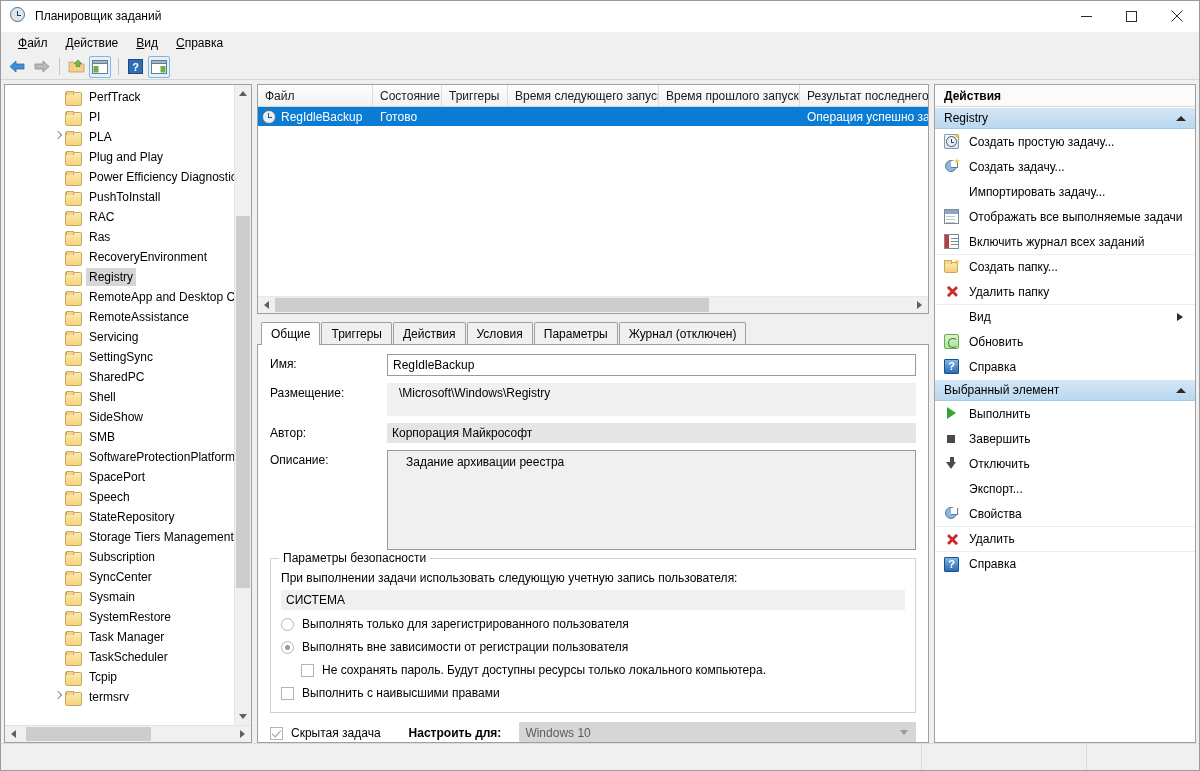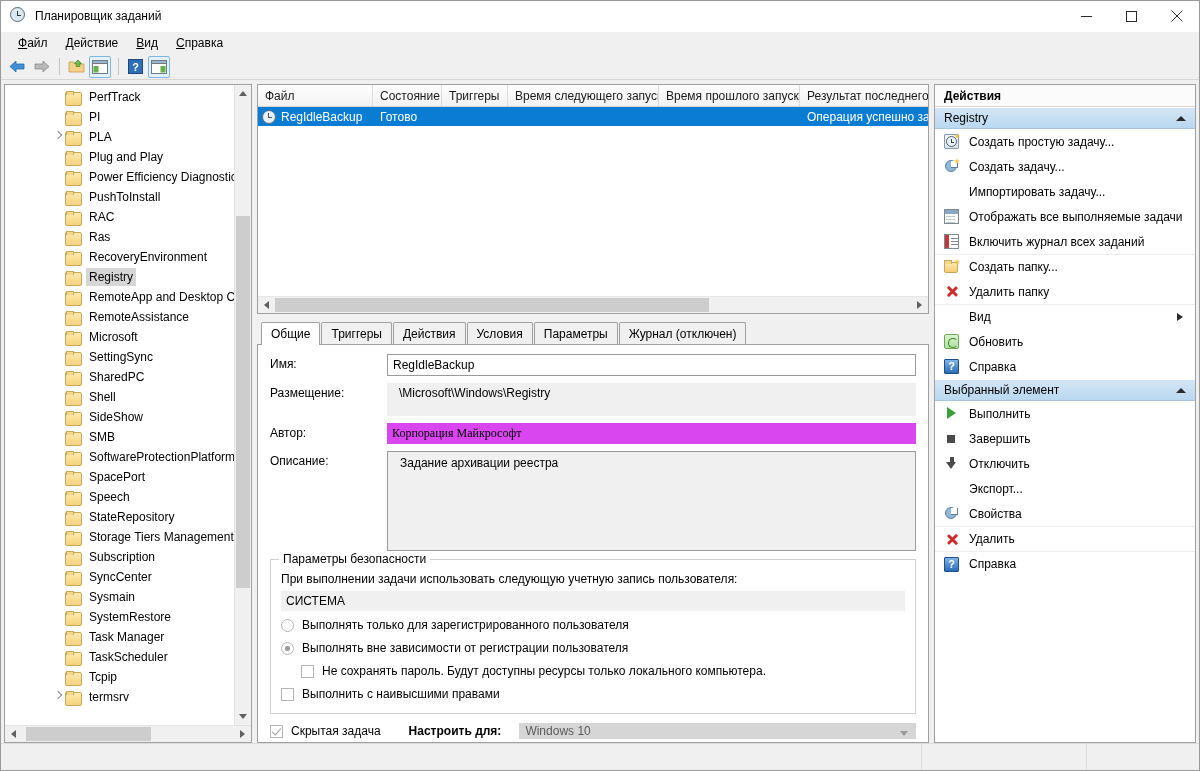--- a/index.html
+++ b/index.html
@@ -243,27 +243,27 @@
     background: #fff; border: 1px solid #9a9a9a;
     padding: 3px 5px; font-size: 12px; height: 22px;
   }
   .fplain {
     flex: 1 1 auto; min-width: 0;
     background: #f0f0f0; border: none;
     padding: 3px 12px; font-size: 12px; min-height: 22px;
   }
   .fplain.tall { min-height: 33px; }
   .fnob {
-    flex: 1 1 auto; min-width: 0; background: #d946ef;
-    padding: 3px 5px; font-size: 12px; font-family: Liberation Serif, serif;
+    flex: 1 1 auto; min-width: 0; background: #e5e5e5;
+    padding: 3px 5px; font-size: 12px;
   }
   .farea {
     flex: 1 1 auto; min-width: 0; height: 100px;
     background: #f0f0f0; border: 1px solid #9a9a9a;
-    padding: 4px 12px; font-size: 12px;
+    padding: 4px 18px; font-size: 12px;
   }
 
   .group {
     margin-top: 8px; border: 1px solid #d0d0d0;
     position: relative; padding: 12px 10px 10px 10px;
   }
   .group-title {
     position: absolute; top: -8px; left: 8px;
     background: #fff; padding: 0 4px; font-size: 12px;
   }
@@ -290,21 +290,21 @@
   .cbox.on:after {
     content: ""; position: absolute; left: 3px; top: 0px;
     width: 4px; height: 8px;
     border-right: 1.6px solid #9a9a9a; border-bottom: 1.6px solid #9a9a9a;
     transform: rotate(42deg);
   }
   .bottomrow {
     display: flex; align-items: center; margin-top: 9px; font-size: 12px;
   }
   .combo {
-    flex: 1 1 auto; height: 16px; background: #d6d6d6;
+    flex: 1 1 auto; height: 22px; background: #d6d6d6;
     display: flex; align-items: center; padding: 0 6px;
     color: #5b5b5b; font-size: 12px; position: relative;
   }
   .combo .carat {
     position: absolute; right: 8px; top: 8px;
     width: 0; height: 0;
     border-left: 4px solid transparent; border-right: 4px solid transparent;
     border-top: 5px solid #9a9a9a;
   }
 
@@ -603,21 +603,21 @@
             <div class="tnode">
               <span class="folder"></span>
               <span class="tlabel">RemoteApp and Desktop Connections</span>
             </div>
             <div class="tnode">
               <span class="folder"></span>
               <span class="tlabel">RemoteAssistance</span>
             </div>
             <div class="tnode">
               <span class="folder"></span>
-              <span class="tlabel">Microsoft</span>
+              <span class="tlabel">Servicing</span>
             </div>
             <div class="tnode">
               <span class="folder"></span>
               <span class="tlabel">SettingSync</span>
             </div>
             <div class="tnode">
               <span class="folder"></span>
               <span class="tlabel">SharedPC</span>
             </div>
             <div class="tnode">

